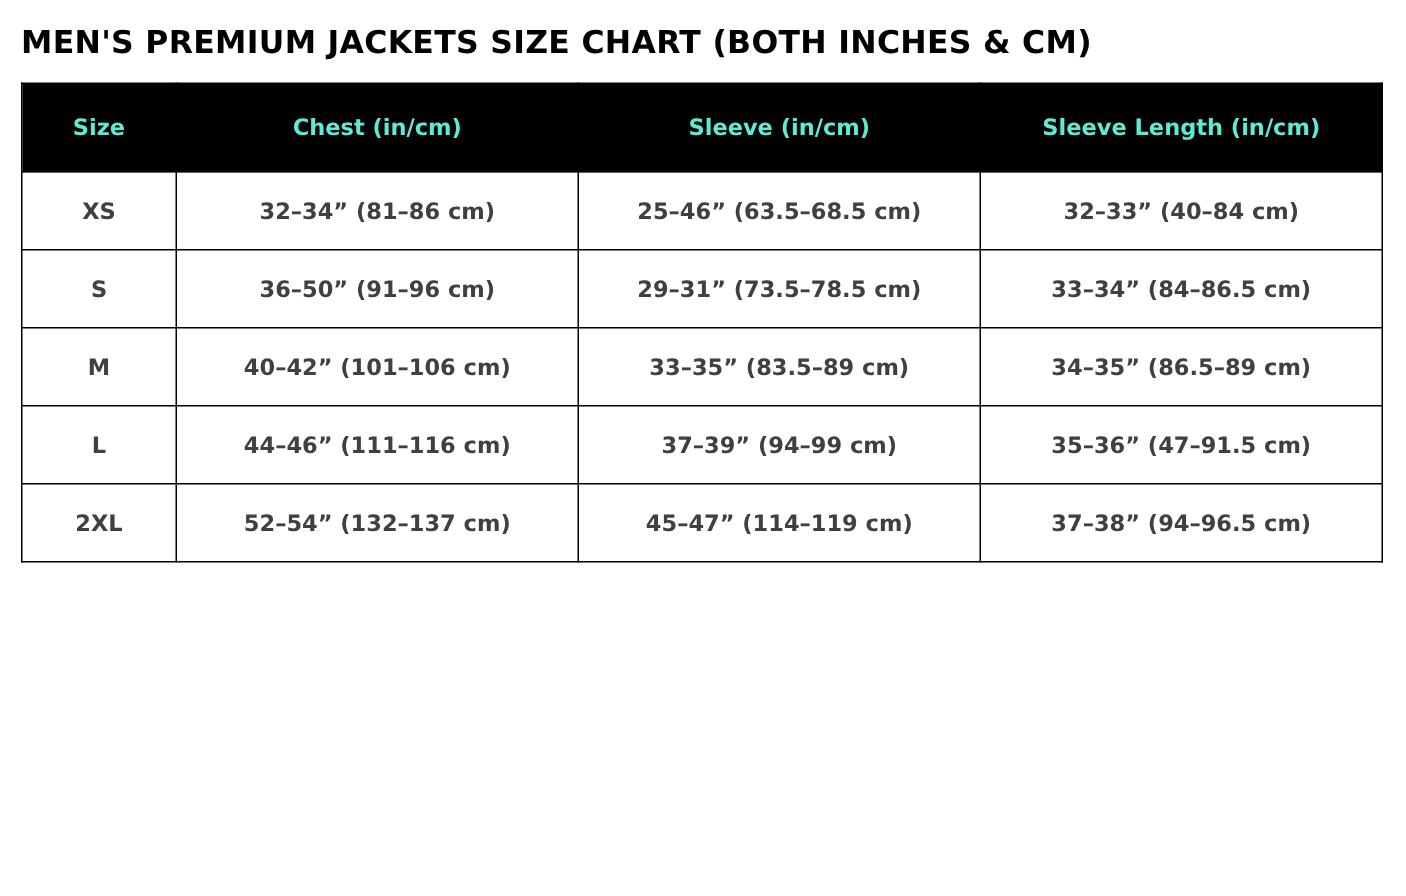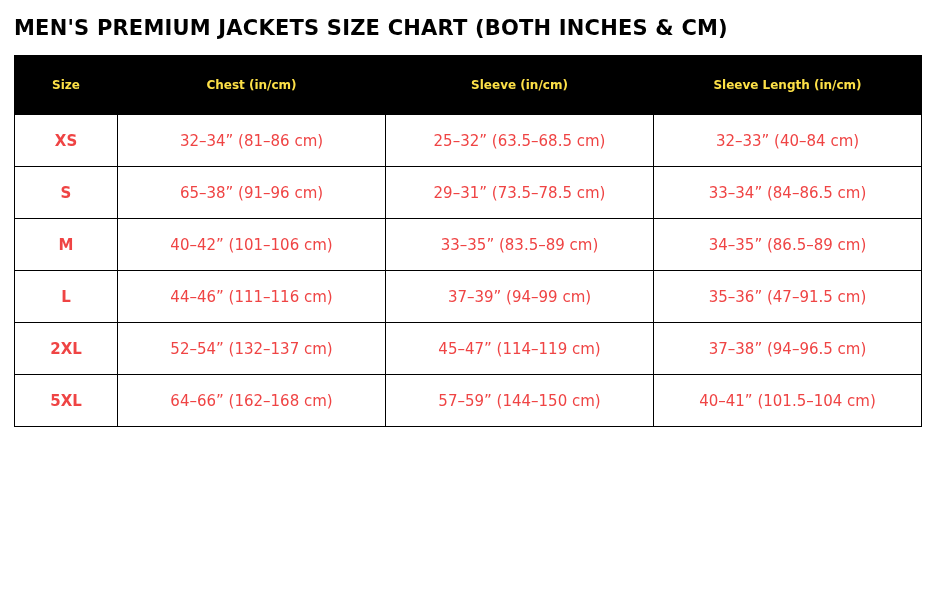--- a/index.html
+++ b/index.html
@@ -33,32 +33,33 @@
     border-collapse: collapse;
     width: 907px;
     margin: 0 0 0 14px;
     table-layout: fixed;
   }
   table.size-chart th,
   table.size-chart td {
     border: 1px solid #000000;
     text-align: center;
     vertical-align: middle;
+    font-weight: bold;
   }
   table.size-chart thead th {
     background: #000000;
-    color: #fde047;
-    font-size: 12px;
+    color: #5eead4;
+    font-size: 15px;
     font-weight: bold;
     height: 58px;
     padding: 0 4px;
   }
   table.size-chart tbody td {
     background: #ffffff;
-    color: #ef4444;
+    color: #404040;
     height: 51px;
     font-size: 15px;
     padding: 0 4px;
   }
   table.size-chart tbody td.size-cell {
     font-weight: bold;
     font-size: 15px;
   }
   col.c-size  { width: 103px; }
   col.c-chest { width: 268px; }
@@ -84,26 +85,26 @@
         <th>Size</th>
         <th>Chest (in/cm)</th>
         <th>Sleeve (in/cm)</th>
         <th>Sleeve Length (in/cm)</th>
       </tr>
     </thead>
     <tbody>
       <tr>
         <td class="size-cell">XS</td>
         <td>32–34” (81–86 cm)</td>
-        <td>25–32” (63.5–68.5 cm)</td>
+        <td>25–46” (63.5–68.5 cm)</td>
         <td>32–33” (40–84 cm)</td>
       </tr>
       <tr>
         <td class="size-cell">S</td>
-        <td>65–38” (91–96 cm)</td>
+        <td>36–50” (91–96 cm)</td>
         <td>29–31” (73.5–78.5 cm)</td>
         <td>33–34” (84–86.5 cm)</td>
       </tr>
       <tr>
         <td class="size-cell">M</td>
         <td>40–42” (101–106 cm)</td>
         <td>33–35” (83.5–89 cm)</td>
         <td>34–35” (86.5–89 cm)</td>
       </tr>
       <tr>
@@ -111,22 +112,16 @@
         <td>44–46” (111–116 cm)</td>
         <td>37–39” (94–99 cm)</td>
         <td>35–36” (47–91.5 cm)</td>
       </tr>
       <tr>
         <td class="size-cell">2XL</td>
         <td>52–54” (132–137 cm)</td>
         <td>45–47” (114–119 cm)</td>
         <td>37–38” (94–96.5 cm)</td>
       </tr>
-      <tr>
-        <td class="size-cell">5XL</td>
-        <td>64–66” (162–168 cm)</td>
-        <td>57–59” (144–150 cm)</td>
-        <td>40–41” (101.5–104 cm)</td>
-      </tr>
     </tbody>
   </table>
 
 </div>
 
 </body></html>

